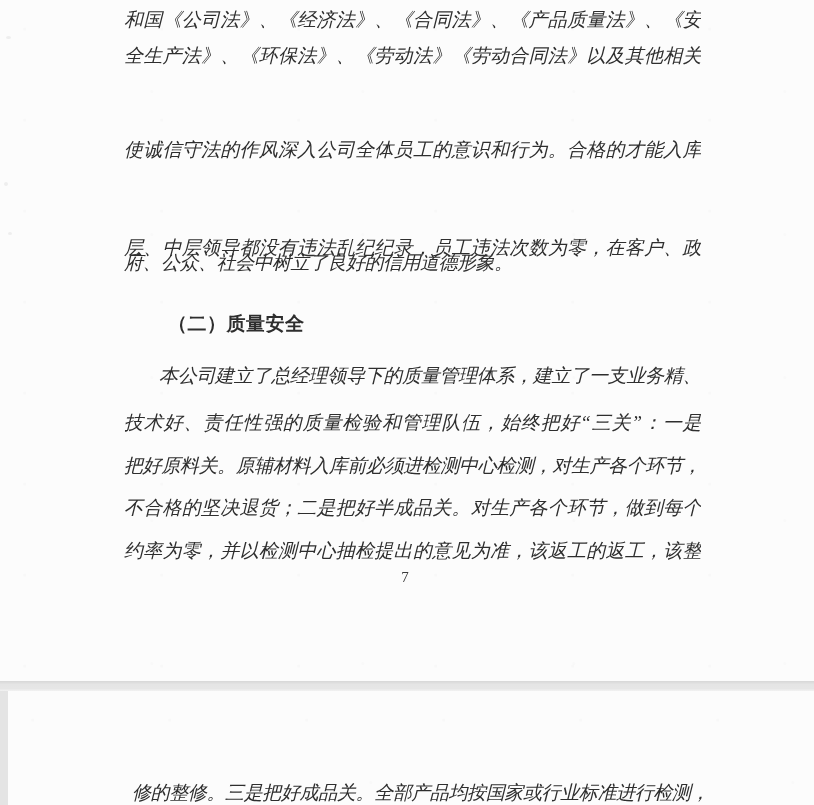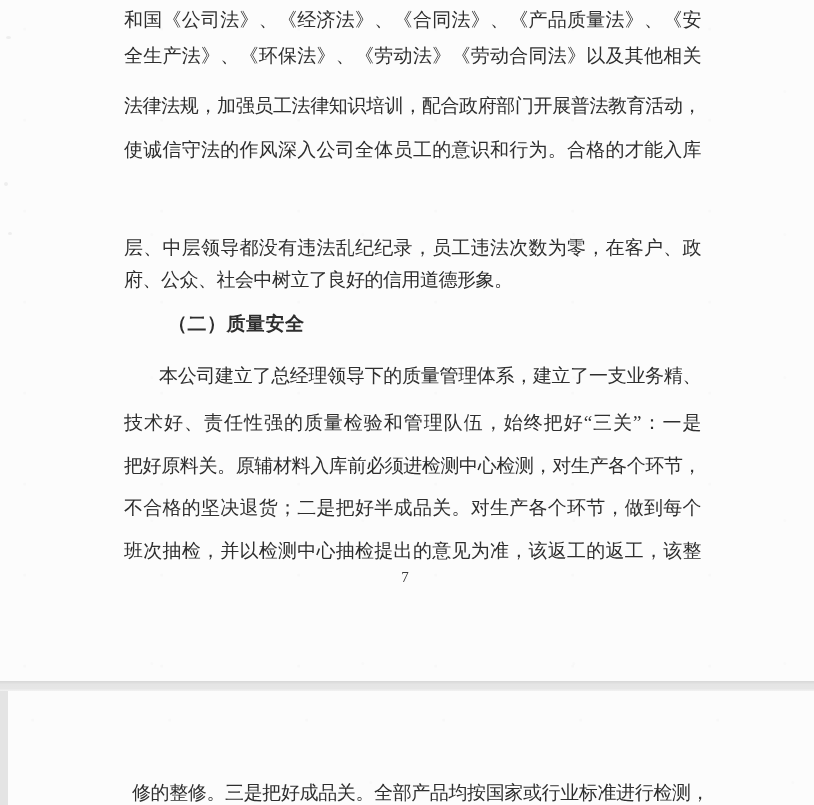--- a/index.html
+++ b/index.html
@@ -41,20 +41,21 @@
     width: 577px;
     height: 27px;
     overflow: hidden;
     font-size: 19px;
     line-height: 23px;
     letter-spacing: -0.5px;
     color: var(--text, #2e2e2e);
     text-align: justify;
     text-align-last: justify;
     white-space: normal;
+    font-style: italic;
   }
   .line.short {
     text-align: left;
     text-align-last: left;
   }
   .line.indent-first {
     text-indent: 35px;
   }
   .heading {
     position: absolute;
@@ -87,40 +88,39 @@
 <body>
 
 <div id="viewport" style="--text: #2e2e2e; --paper: #fcfcfc; --separator: #e4e4e4;">
 
   <div class="page" id="page-7">
 
     <div class="line" style="top:8px">和国《公司法》、《经济法》、《合同法》、《产品质量法》、《安</div>
 
     <div class="line" style="top:44px">全生产法》、《环保法》、《劳动法》《劳动合同法》以及其他相关</div>
 
-    <div class="line" style="top:94px">法律法规，加强员工法律知识培训，配合政府部门开展普法教育活动，</div>
 
     <div class="line" style="top:138px">使诚信守法的作风深入公司全体员工的意识和行为。合格的才能入库</div>
 
 
     <div class="line" style="top:236px">层、中层领导都没有违法乱纪纪录，员工违法次数为零，在客户、政</div>
 
-    <div class="line short" style="top:268px">府、公众、社会中树立了良好的信用道德形象。</div>
+    <div class="line short" style="top:251px">府、公众、社会中树立了良好的信用道德形象。</div>
 
     <div class="heading" style="top:312px">（二）质量安全</div>
 
     <div class="line" style="top:411px">技术好、责任性强的质量检验和管理队伍，始终把好“三关”：一是</div>
 
     <div class="line indent-first" style="top:364px">本公司建立了总经理领导下的质量管理体系，建立了一支业务精、</div>
 
     <div class="line" style="top:454px">把好原料关。原辅材料入库前必须进检测中心检测，对生产各个环节，</div>
 
     <div class="line" style="top:496px">不合格的坚决退货；二是把好半成品关。对生产各个环节，做到每个</div>
 
-    <div class="line" style="top:539px">班次抽检，并以检测中心抽检提出的意见为准，该返工的返工，该整</div>
+    <div class="line" style="top:539px">约率为零，并以检测中心抽检提出的意见为准，该返工的返工，该整</div>
 
     <div class="pagenum">7</div>
 
     <span class="speck" style="left:6px; top:36px; width:5px; height:3px;"></span>
     <span class="speck" style="left:4px; top:182px; width:4px; height:4px;"></span>
     <span class="speck" style="left:8px; top:232px; width:4px; height:3px;"></span>
   </div>
 
   <div id="page-separator"></div>
 

